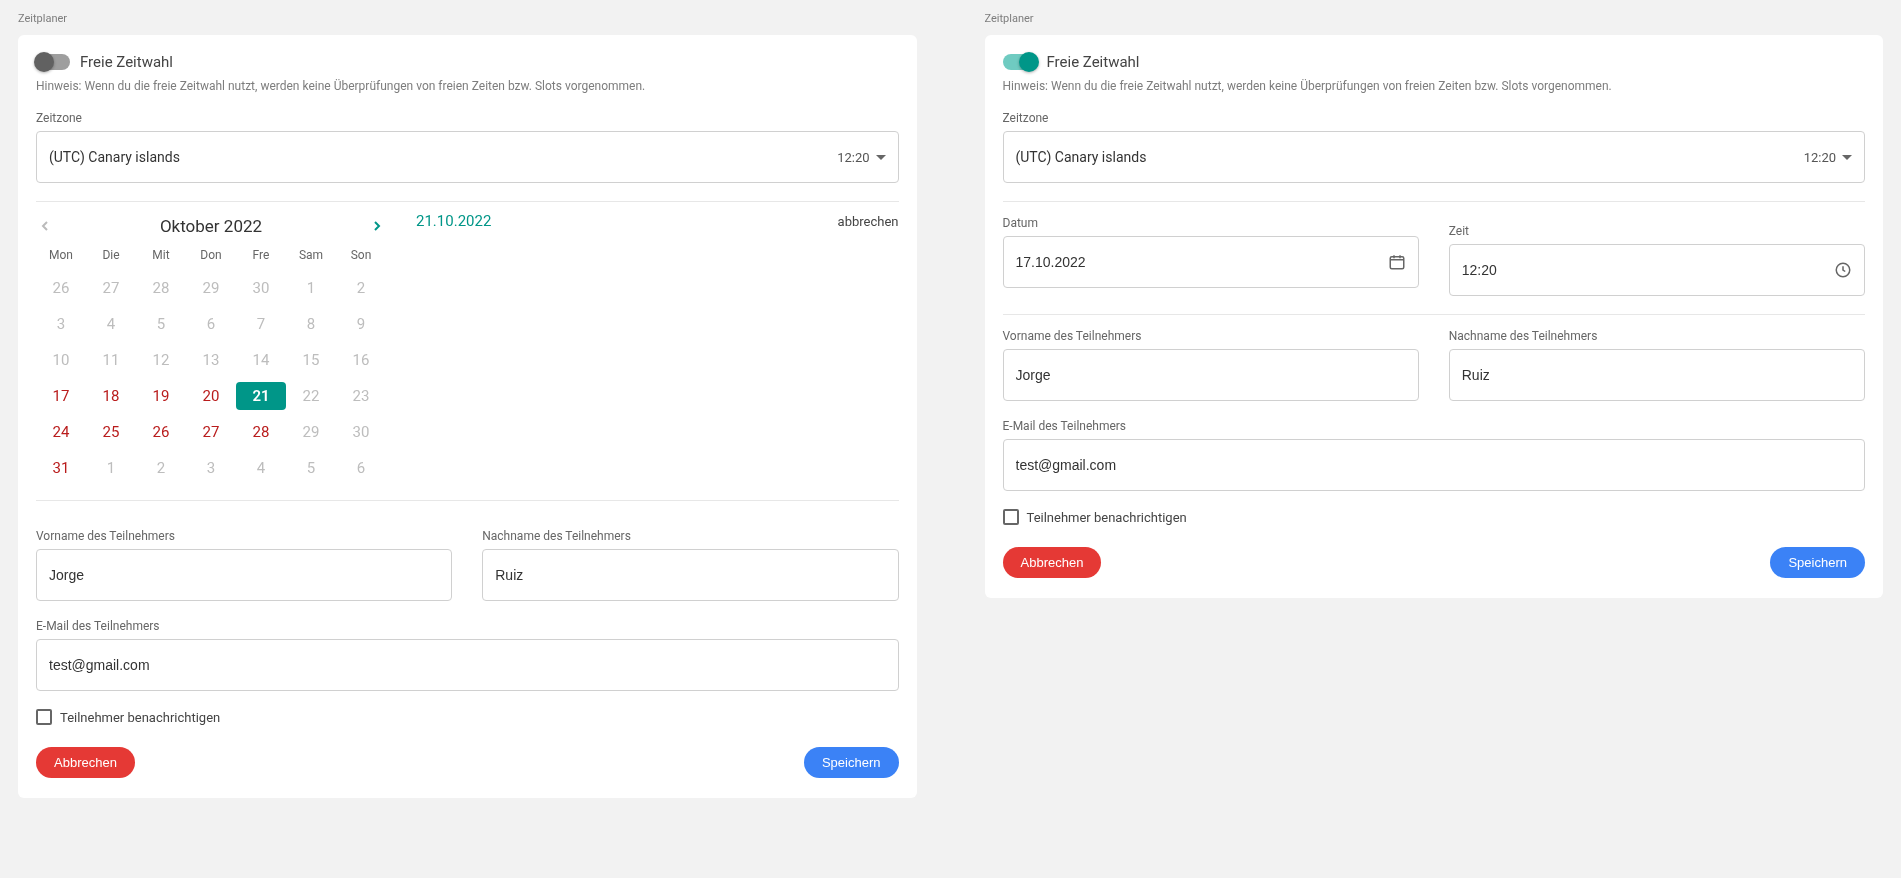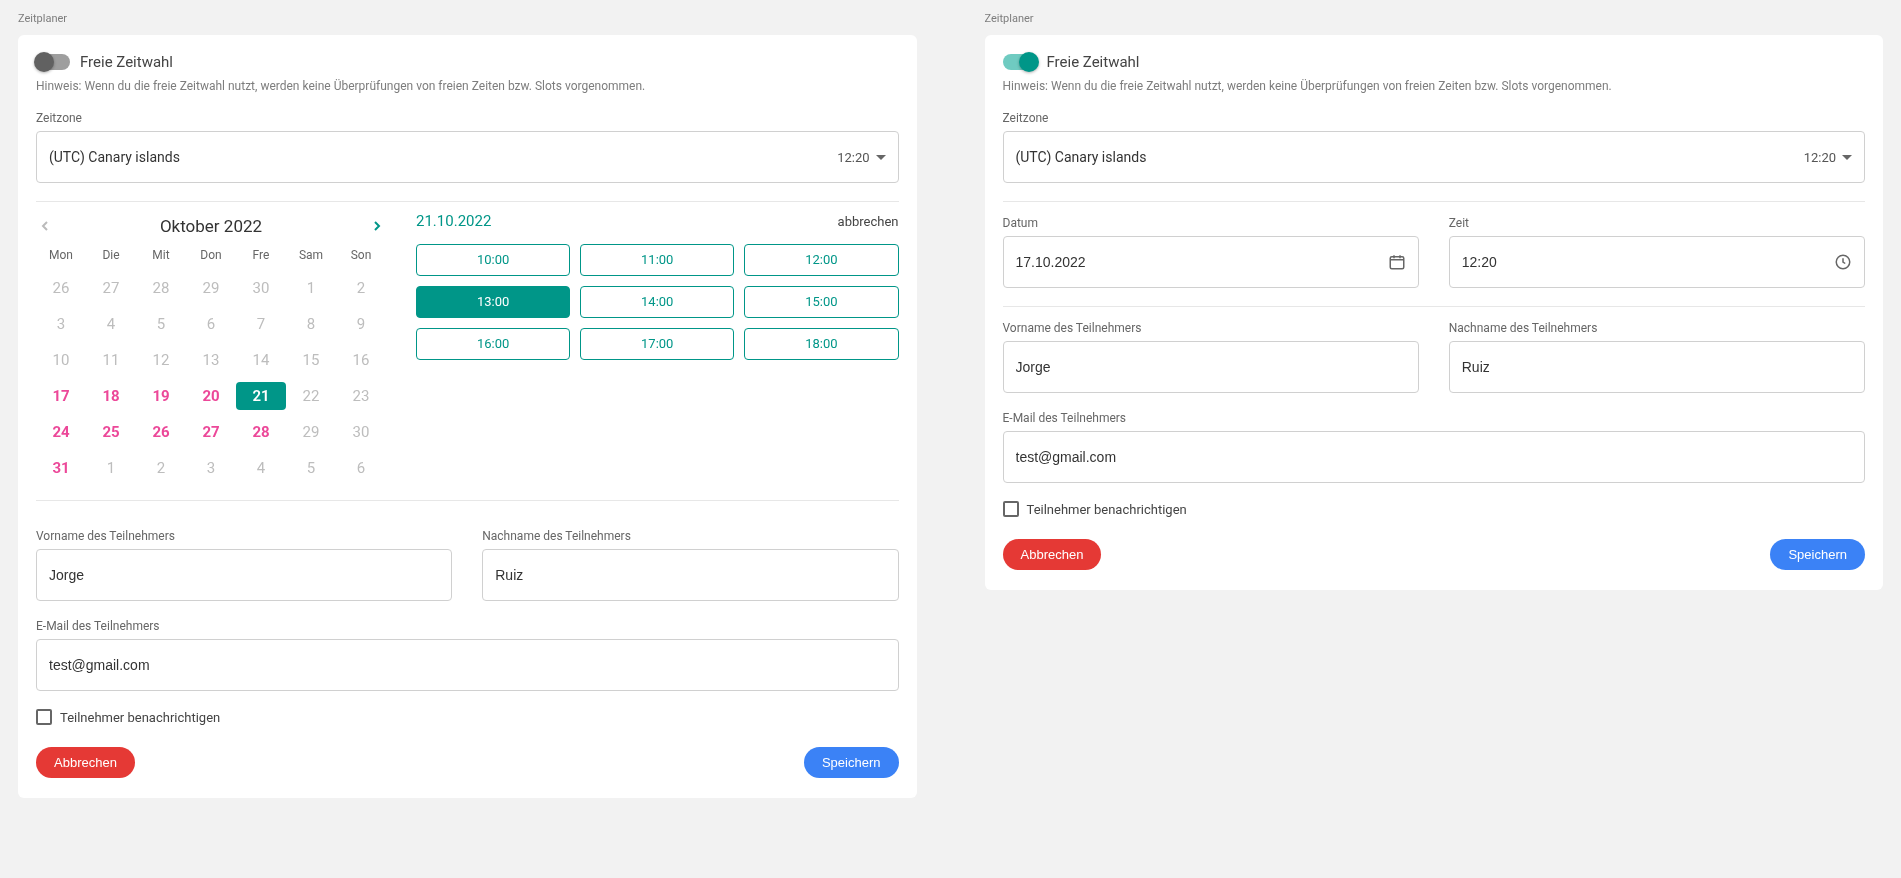--- a/index.html
+++ b/index.html
@@ -90,21 +90,21 @@
     grid-template-columns: repeat(7, 1fr);
     text-align: center;
     row-gap: 8px;
   }
   .cal-dow { font-size: 12px; color: #666; padding-bottom: 4px;}
   .cal-cell {
     font-size: 15px; height: 28px; line-height: 28px;
     border-radius: 4px;
   }
   .cal-cell.muted { color: #bdbdbd; }
-  .cal-cell.avail { color: #ec4899; font-weight: 700; cursor: pointer;}
+  .cal-cell.avail { color: #b91c1c; font-weight: 400; cursor: pointer;}
   .cal-cell.selected { background: #009688; color: #fff; font-weight: 600; }
 
   
   .slots { flex: 1; min-width: 0; }
   .slots-header { display:flex; justify-content: space-between; align-items:center; margin-bottom: 14px;}
   .slots-date { color: #009688; font-weight: 400; font-size: 15px;}
   .slots-cancel { color: #444; font-size: 13px; cursor: pointer; }
   .slots-grid {
     display: grid;
     grid-template-columns: repeat(3, 1fr);
@@ -239,31 +239,20 @@
             <div class="cal-cell muted">5</div>
             <div class="cal-cell muted">6</div>
           </div>
       </div>
 
       <div class="slots">
         <div class="slots-header">
           <span class="slots-date">21.10.2022</span>
           <span class="slots-cancel">abbrechen</span>
         </div>
-        <div class="slots-grid" id="slots-grid">
-            <div class="slot">10:00</div>
-            <div class="slot">11:00</div>
-            <div class="slot">12:00</div>
-            <div class="slot selected">13:00</div>
-            <div class="slot">14:00</div>
-            <div class="slot">15:00</div>
-            <div class="slot">16:00</div>
-            <div class="slot">17:00</div>
-            <div class="slot">18:00</div>
-          </div>
       </div>
     </div>
 
     <hr class="divider">
 
     <div class="two-col">
       <div>
         <div class="field-label">Vorname des Teilnehmers</div>
         <div class="text-field">
             <input value="Jorge" style="">
@@ -326,21 +315,21 @@
             <svg width="18" height="18" viewBox="0 0 24 24" fill="none" stroke="currentColor" stroke-width="2">
                 <rect x="3" y="5" width="18" height="16" rx="2"></rect>
                 <line x1="3" y1="9" x2="21" y2="9"></line>
                 <line x1="8" y1="3" x2="8" y2="7"></line>
                 <line x1="16" y1="3" x2="16" y2="7"></line>
               </svg>
           </span>
         </div>
       </div>
       <div>
-        <div class="field-label" style="margin-top:4px">Zeit</div>
+        <div class="field-label" style="margin-top:12px">Zeit</div>
         <div class="text-field field-with-icon">
           <input value="12:20" style="">
           <span class="field-icon">
             <svg width="18" height="18" viewBox="0 0 24 24" fill="none" stroke="currentColor" stroke-width="2">
                 <circle cx="12" cy="12" r="9"></circle>
                 <polyline points="12 7 12 12 15 14"></polyline>
               </svg>
           </span>
         </div>
       </div>

